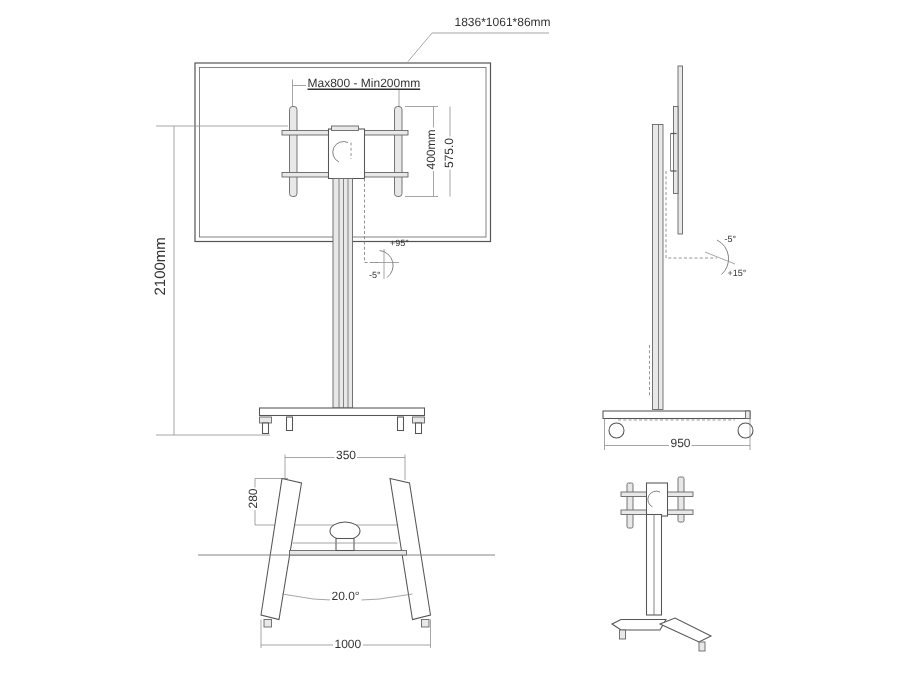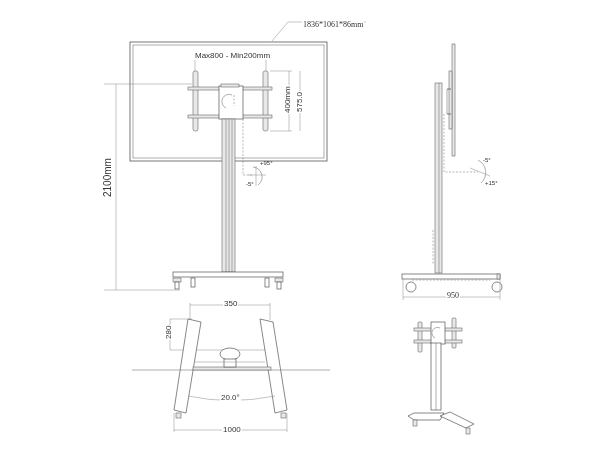--- a/index.html
+++ b/index.html
@@ -139,29 +139,29 @@
     <rect class="fillw" x="431" y="322" width="14" height="22"></rect>
     <path class="ln2" d="M435 338 A5 5 0 0 1 440 328"></path>
     <rect class="fillw" x="431" y="343" width="10" height="67"></rect>
     <line class="ln2" x1="436" y1="343" x2="436" y2="410"></line>
     <polygon class="fillw" points="408,416 414,413 444,413 440,420 414,420"></polygon>
     <polygon class="fillw" points="440,416 450,412 474,424 466,428"></polygon>
     <rect class="fillg" x="413" y="420" width="4" height="6"></rect>
     <rect class="fillg" x="466" y="428" width="4" height="6"></rect>
   </svg>
 
-  <span class="lbl" style="left:302px; top:21px;font-family:Liberation Serif, serif;">1836*1061*86mm</span>
-  <span class="lbl" style="left:194px; top:52px;">Max800 - Min200mm</span>
+  <span class="lbl" style="left:302px; top:11px;">1836*1061*86mm</span>
+  <span class="lbl" style="left:204px; top:52px;text-decoration:underline;">Max800 - Min200mm</span>
   <span class="lbl lbl-v" style="left:284px; top:114px;">400mm</span>
   <span class="lbl lbl-v" style="left:296px; top:113px;">575.0</span>
   <span class="lbl lbl-v lbl-big" style="left:103px; top:198px;">2100mm</span>
   <span class="lbl lbl-s" style="left:259px; top:160px;">+95°</span>
   <span class="lbl lbl-s" style="left:245px; top:181px;">-5°</span>
 
   <span class="lbl lbl-s" style="left:482px; top:157px;">-5°</span>
   <span class="lbl lbl-s" style="left:484px; top:180px;">+15°</span>
-  <span class="lbl" style="left:446px; top:292px;font-family:Liberation Serif, serif;">950</span>
+  <span class="lbl" style="left:446px; top:292px;">950</span>
 
   <span class="lbl" style="left:223px; top:300px;">350</span>
   <span class="lbl lbl-v" style="left:165px; top:340px;">280</span>
   <span class="lbl" style="left:220px; top:394px;">20.0°</span>
   <span class="lbl" style="left:222px; top:426px;">1000</span>
 </div>
 
 </body></html>

